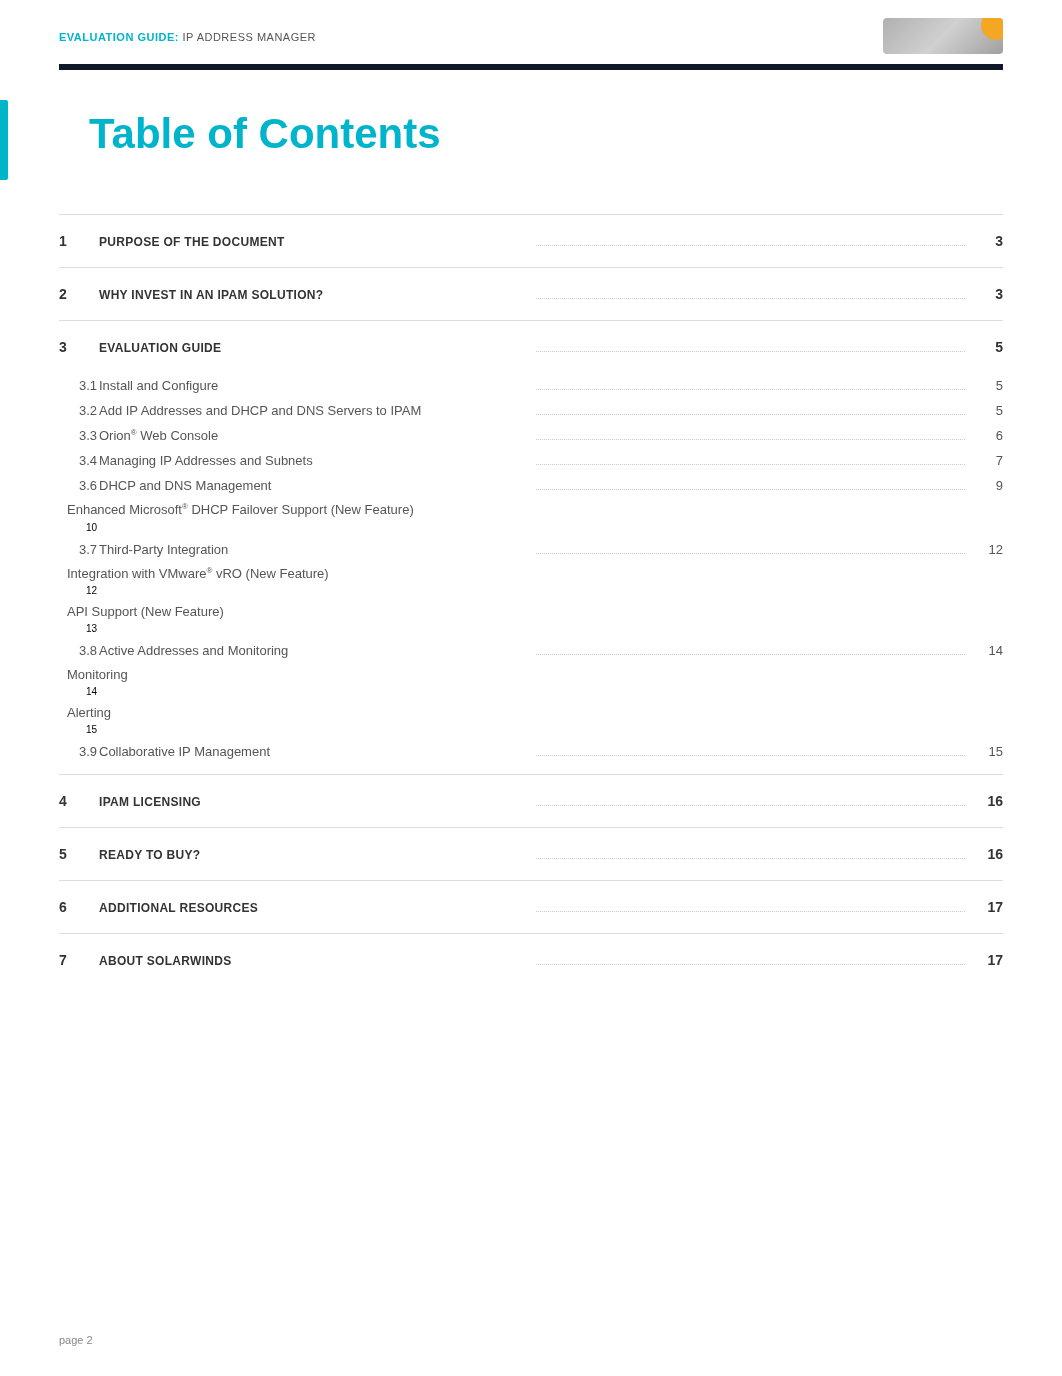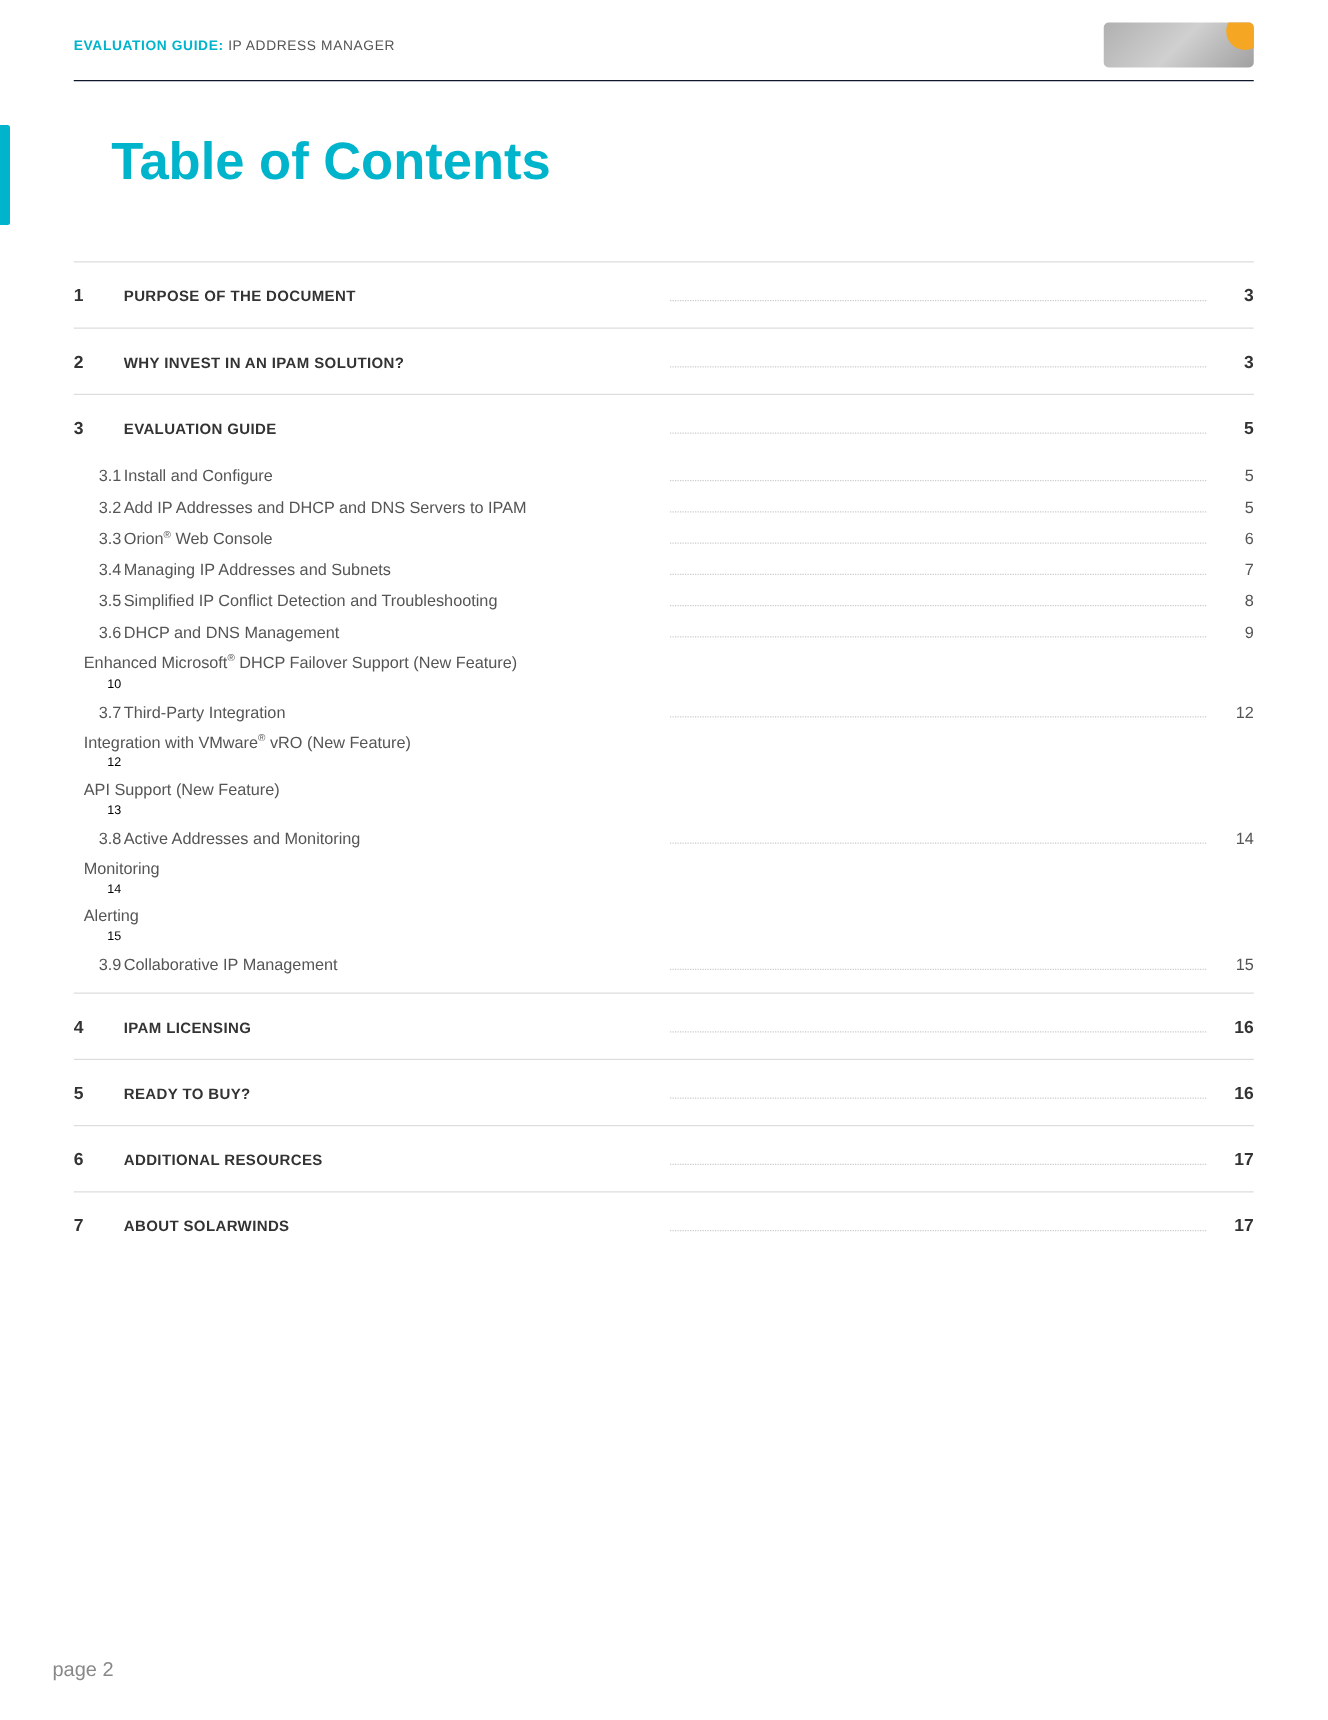--- a/index.html
+++ b/index.html
@@ -20,21 +20,21 @@
       position: relative;
       padding: 0 59px 60px 59px;
     }
 
     
     .top-bar {
       display: flex;
       align-items: center;
       justify-content: space-between;
       padding: 18px 0 10px 0;
-      border-bottom: 1px solid #0f172a;
+      border-bottom: 6px solid #0f172a;
       margin-bottom: 0;
     }
 
     .eval-guide-label {
       font-size: 11px;
       font-weight: 600;
       letter-spacing: 0.5px;
       color: #00b4cc;
       text-transform: uppercase;
     }
@@ -211,22 +211,22 @@
     
     .toc-section3-subs {
       padding-bottom: 10px;
       border-top: 0;
     }
 
     
     .page-footer {
       position: absolute;
       bottom: 30px;
-      left: 42px;
-      font-size: 16px;
+      left: 59px;
+      font-size: 11px;
       color: #888888;
     }
   </style>
 </head>
 <body>
 
 <div class="page">
 
   <div class="top-bar">
     <div>
@@ -288,26 +288,20 @@
         <span class="toc-sub-page">6</span>
       </div>
 
       <div class="toc-sub">
         <span class="toc-sub-num">3.4</span>
         <span class="toc-sub-title">Managing IP Addresses and Subnets</span>
         <span class="toc-sub-dots"></span>
         <span class="toc-sub-page">7</span>
       </div>
 
-      <div class="toc-sub">
-        <span class="toc-sub-num">3.5</span>
-        <span class="toc-sub-title">Simplified IP Conflict Detection and Troubleshooting</span>
-        <span class="toc-sub-dots"></span>
-        <span class="toc-sub-page">8</span>
-      </div>
 
       <div class="toc-sub">
         <span class="toc-sub-num">3.6</span>
         <span class="toc-sub-title">DHCP and DNS Management</span>
         <span class="toc-sub-dots"></span>
         <span class="toc-sub-page">9</span>
       </div>
 
       <div class="toc-subsub">
         <span class="toc-subsub-num"></span>

